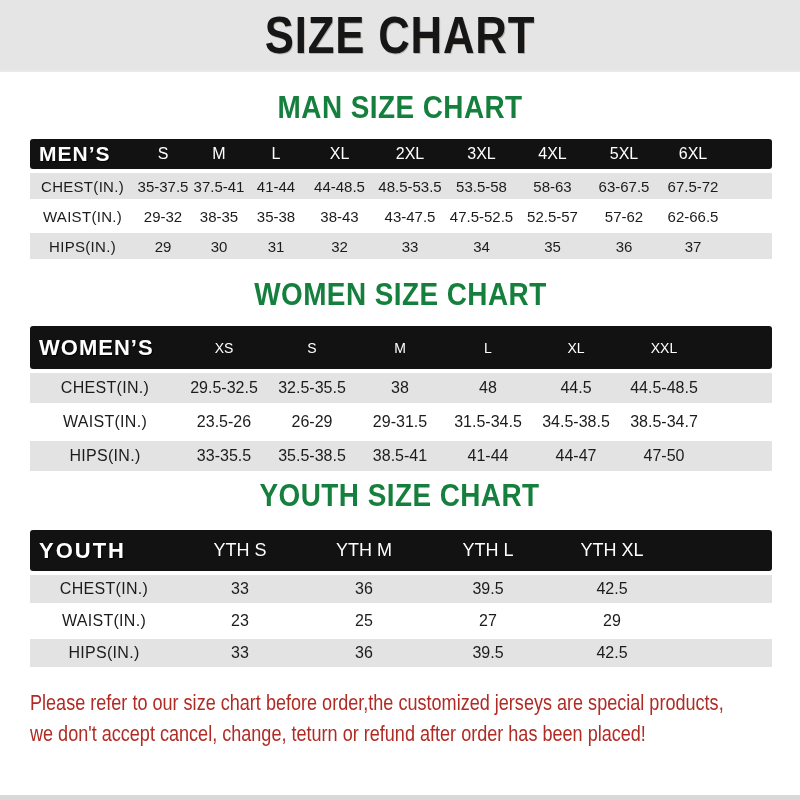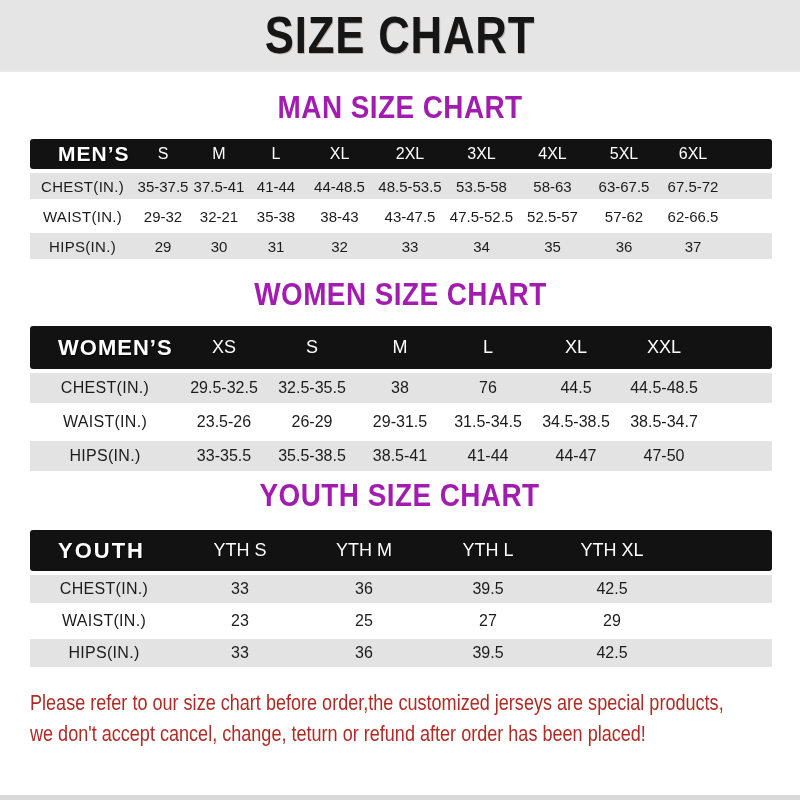--- a/index.html
+++ b/index.html
@@ -11,46 +11,46 @@
   .banner {
     height:70px; display:flex; align-items:center; justify-content:center;
     border-bottom:2px solid #e9e9e9;
   }
   .banner-title {
     display:inline-block; font-size:52px; font-weight:900; color:#161616;
     letter-spacing:1px; transform:scaleX(0.84); white-space:nowrap;
     text-shadow:1px 1px 0 rgba(60,30,0,0.25);
   }
   
-  .section-title { text-align:center; color:#a21caf; margin:18px 0 13px 0; }
+  .section-title { text-align:center; color:#15803d; margin:18px 0 13px 0; }
   .section-title .t {
     display:inline-block; font-size:31px; font-weight:900; letter-spacing:0.5px;
     transform:scaleX(0.9); white-space:nowrap;
   }
   .section-title.youth-mt { margin-top:7px; margin-bottom:16px; }
   
   table {
     border-collapse:separate; border-spacing:0; table-layout:fixed;
     width:742px; margin:0 0 0 30px; color:#1c1c1c;
   }
   th, td { text-align:center; padding:0; overflow:hidden; white-space:nowrap; }
   tr.head th { background:#121212; color:#ffffff; font-weight:400; }
-  tr.head th:first-child { text-align:left; padding-left:28px; border-radius:3px 0 0 3px; }
+  tr.head th:first-child { text-align:left; padding-left:9px; border-radius:3px 0 0 3px; }
   tr.head th:last-child { border-radius:0 3px 3px 0; }
   tr.head th.corner { font-weight:700; letter-spacing:1px; text-shadow:1px 1px 1px rgba(0,0,0,0.9); }
   tbody td { border-top:4px solid #ffffff; }
   tbody tr:nth-child(odd)  { background:#e3e3e3; }
   tbody tr:nth-child(even) { background:#ffffff; }
   td.rowlabel { letter-spacing:0.3px; }
   
   .men tr.head th { height:30px; font-size:16px; }
   .men tr.head th.corner { font-size:21px; }
   .men tbody td { height:26px; font-size:15px; }
   
-  .women tr.head th { height:43px; font-size:18px; }
+  .women tr.head th { height:43px; font-size:14px; }
   .women tr.head th.corner { font-size:22px; }
   .women tbody td { height:30px; font-size:16px; }
   
   .youth tr.head th { height:41px; font-size:18px; }
   .youth tr.head th.corner { font-size:22px; letter-spacing:2px; }
   .youth tbody td { height:28px; font-size:16px; }
   
   .footer { margin:21px 0 0 30px; }
   .footer-line {
     display:block; font-size:21.5px; line-height:31px; font-weight:400;
@@ -108,21 +108,21 @@
       <td>48.5-53.5</td>
       <td>53.5-58</td>
       <td>58-63</td>
       <td>63-67.5</td>
       <td>67.5-72</td>
       <td></td>
     </tr>
     <tr>
       <td class="rowlabel">WAIST(IN.)</td>
       <td>29-32</td>
-      <td>32-21</td>
+      <td>38-35</td>
       <td>35-38</td>
       <td>38-43</td>
       <td>43-47.5</td>
       <td>47.5-52.5</td>
       <td>52.5-57</td>
       <td>57-62</td>
       <td>62-66.5</td>
       <td></td>
     </tr>
     <tr>
@@ -167,21 +167,21 @@
       <th>XXL</th>
       <th></th>
     </tr>
   </thead>
   <tbody>
     <tr>
       <td class="rowlabel">CHEST(IN.)</td>
       <td>29.5-32.5</td>
       <td>32.5-35.5</td>
       <td>38</td>
-      <td>76</td>
+      <td>48</td>
       <td>44.5</td>
       <td>44.5-48.5</td>
       <td></td>
     </tr>
     <tr>
       <td class="rowlabel">WAIST(IN.)</td>
       <td>23.5-26</td>
       <td>26-29</td>
       <td>29-31.5</td>
       <td>31.5-34.5</td>

